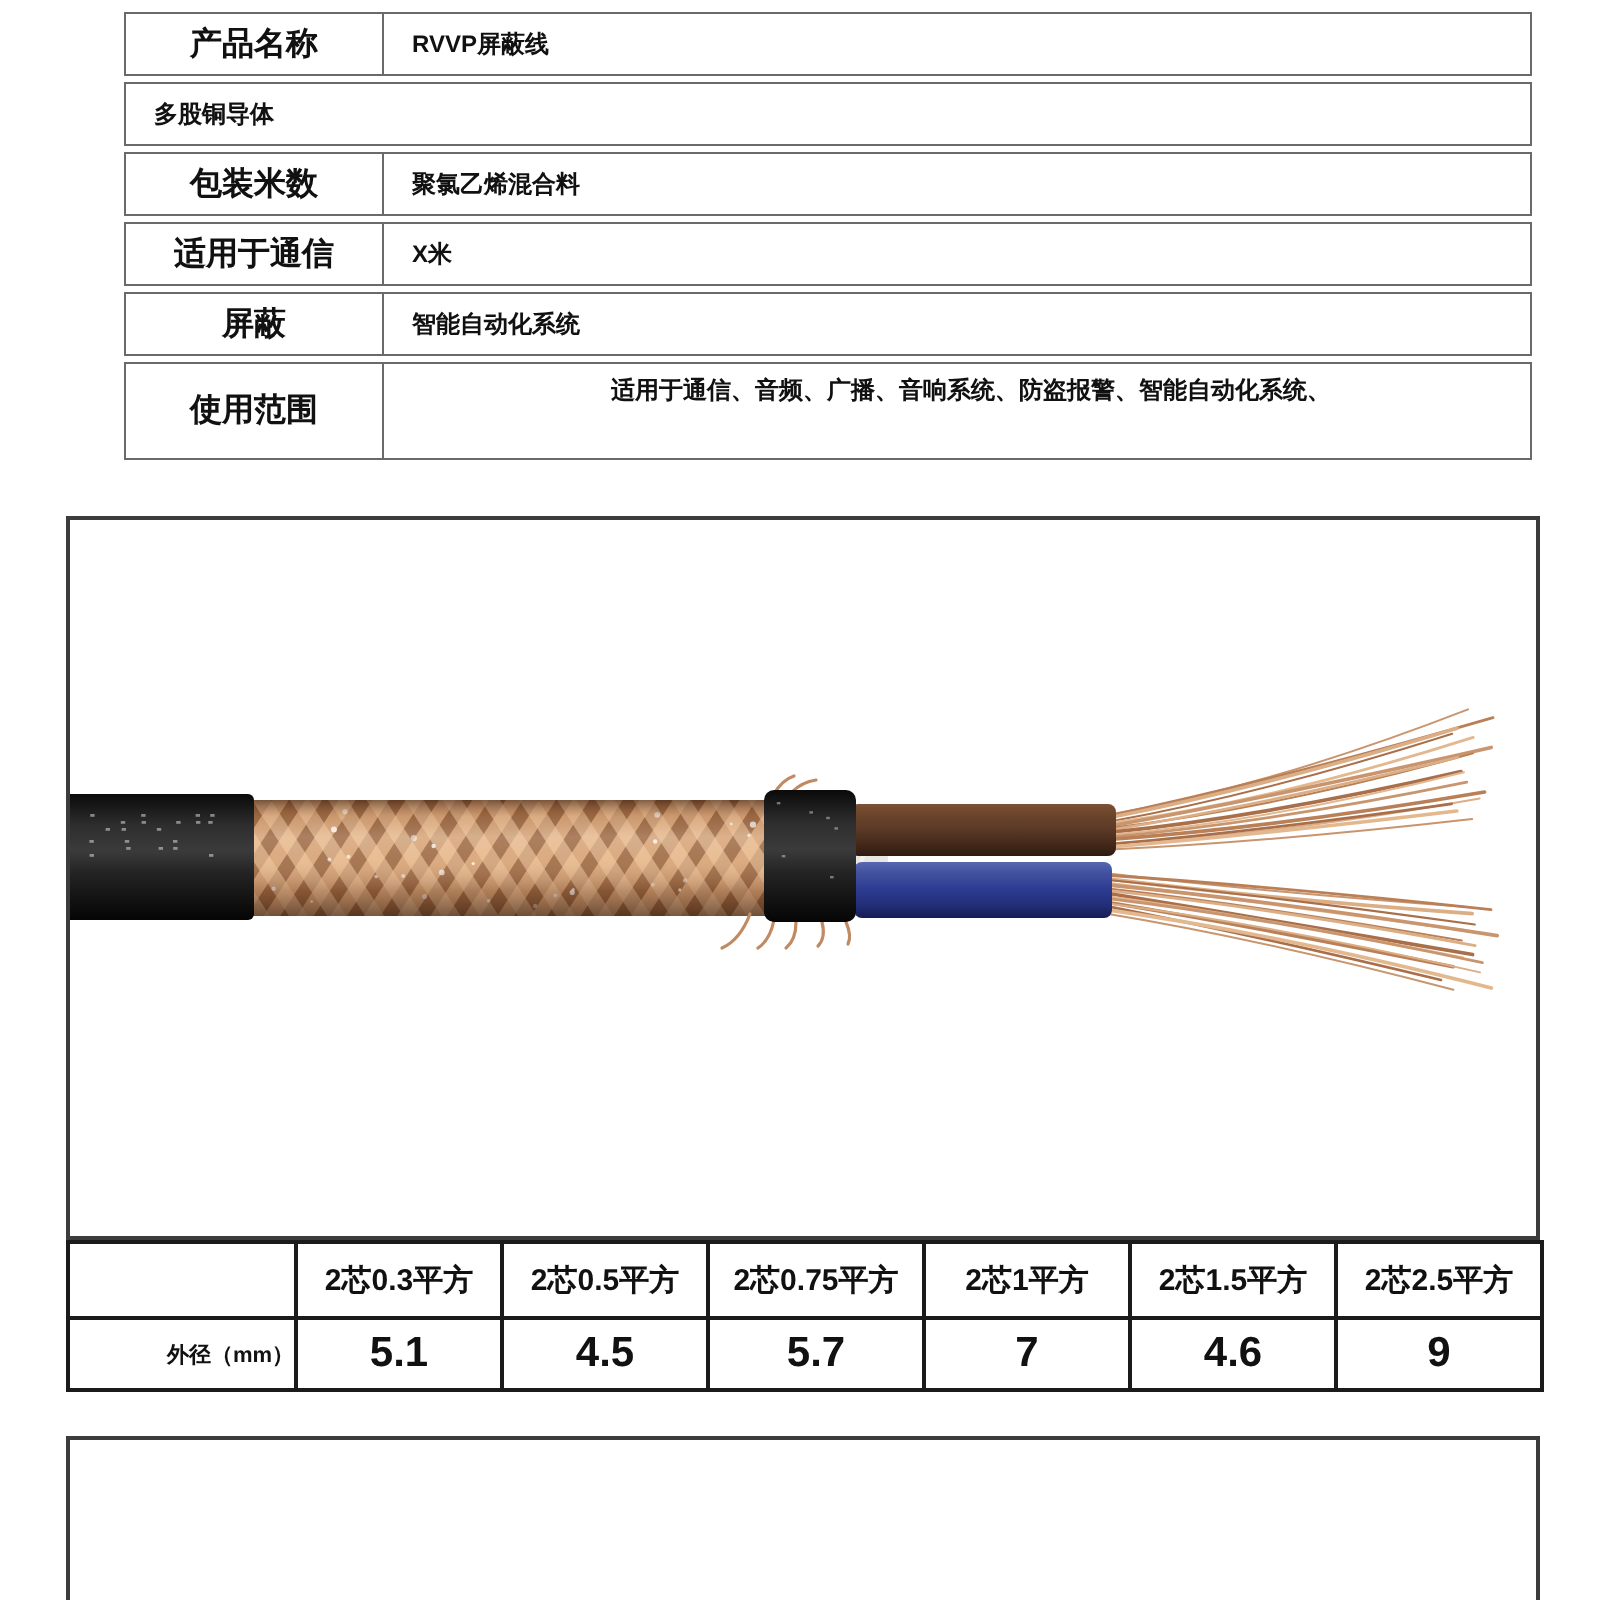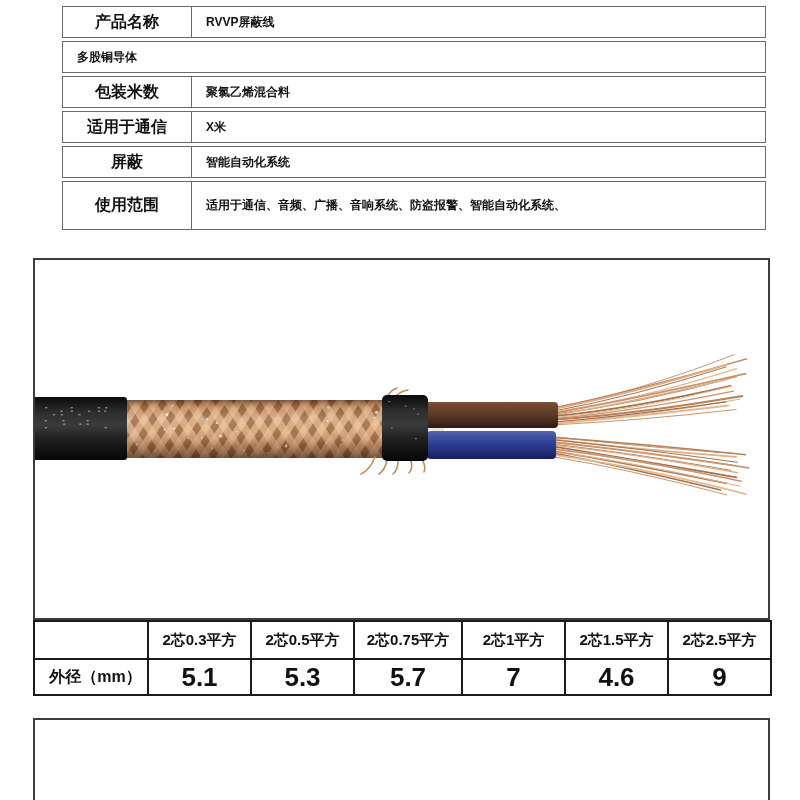--- a/index.html
+++ b/index.html
@@ -9,34 +9,34 @@
 
   
   .spec-table{position:absolute;left:62px;top:6px;width:704px;text-align:right;}
   .spec-row{display:flex;border:1px solid #6a6a6a;margin-bottom:3px;background:#fff;
             box-sizing:border-box;height:32px;}
   .spec-row.tall{height:49px;}
   .spec-label{width:128px;flex:0 0 128px;border-right:1px solid #6a6a6a;display:flex;
               align-items:center;justify-content:center;font-weight:bold;font-size:16px;color:#111;}
   .spec-value{flex:1;display:flex;align-items:center;padding-left:14px;font-weight:bold;
               font-size:12px;color:#111;}
-  .spec-value.multiline{flex-direction:column;align-items:flex-start;justify-content:center;
+  .spec-value.multiline{flex-direction:row;align-items:flex-start;justify-content:center;
               line-height:27px;}
 
   
   .image-box{position:absolute;left:33px;top:258px;width:737px;height:362px;
              border:2px solid #3c3c3c;box-sizing:border-box;background:#fff;overflow:hidden;}
 
   
   .dim-table{position:absolute;left:33px;top:620px;border-collapse:collapse;table-layout:fixed;
              background:#fff;}
   .dim-table th,.dim-table td{border:2px solid #1b1b1b;padding:0;text-align:center;color:#111;}
   .dim-table th{height:36px;font-size:15px;font-weight:bold;}
-  .dim-table td{height:34px;font-size:26px;font-weight:bold;}
-  .dim-table td.rowlabel{font-size:16px;text-align:center;padding-left:9px;font-weight:bold;}
+  .dim-table td{height:34px;font-size:21px;font-weight:bold;}
+  .dim-table td.rowlabel{font-size:11px;text-align:right;padding-left:9px;font-weight:bold;}
 
   
   .empty-box{position:absolute;left:33px;top:718px;width:737px;height:95px;
              border:2px solid #3c3c3c;box-sizing:border-box;background:#fff;}
 </style>
 </head>
 <body>
 
 <div id="page">
 
@@ -255,21 +255,21 @@
       <th>2芯0.3平方</th>
       <th>2芯0.5平方</th>
       <th>2芯0.75平方</th>
       <th>2芯1平方</th>
       <th>2芯1.5平方</th>
       <th>2芯2.5平方</th>
     </tr>
     <tr>
       <td class="rowlabel">外径（mm）</td>
       <td>5.1</td>
-      <td>5.3</td>
+      <td>4.5</td>
       <td>5.7</td>
       <td>7</td>
       <td>4.6</td>
       <td>9</td>
     </tr>
   </tbody>
     </table>
 
   <div class="empty-box"></div>
 

